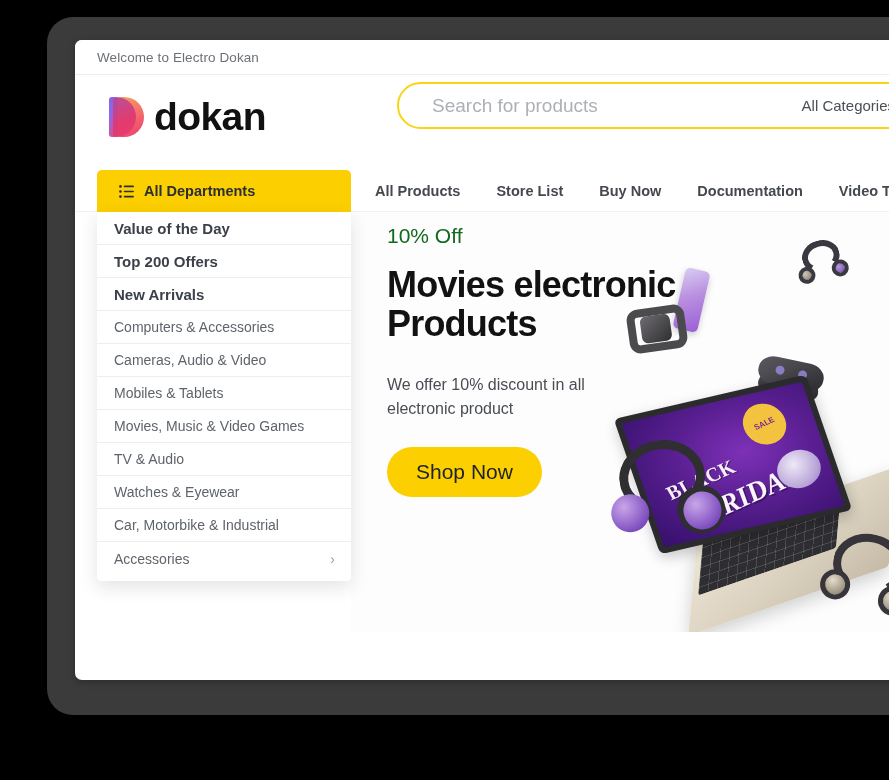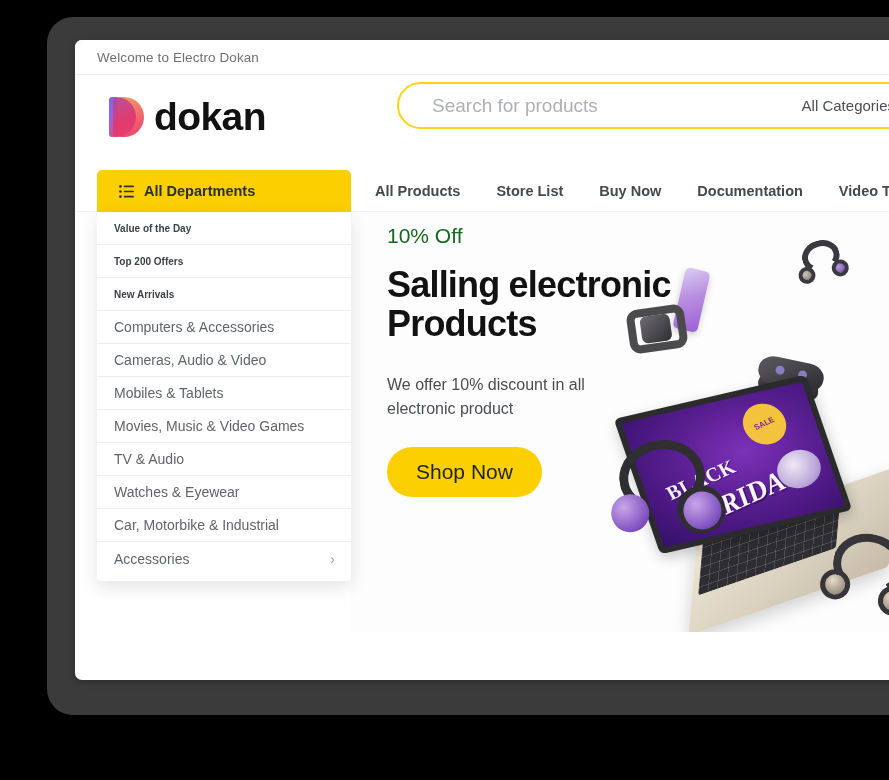--- a/index.html
+++ b/index.html
@@ -198,21 +198,21 @@
     padding: 0 16px 0 17px;
     border-bottom: 1px solid #eceef1;
     font-size: 14px;
     color: #5f646b;
     cursor: pointer;
   }
   .dept-item:last-child { border-bottom: none; }
   .dept-item.strong {
     font-weight: 700;
     color: #3b4049;
-    font-size: 10px;
+    font-size: 15px;
   }
   .dept-arrow {
     position: absolute;
     right: 16px;
     color: #9aa0a7;
     font-size: 14px;
     line-height: 1;
   }
 
   
@@ -597,21 +597,21 @@
         <div class="art-obj" id="art-headphones-br">
           <div class="hp2-band"></div>
           <div class="hp2-cup l"></div>
           <div class="hp2-cup r"></div>
         </div>
 
       </div>
 
       <div id="hero-copy">
         <div id="hero-discount">10% Off</div>
-        <div id="hero-title">Salling electronic Products</div>
+        <div id="hero-title">Movies electronic Products</div>
         <div id="hero-sub">We offer 10% discount in all electronic product</div>
         <button id="shop-now">Shop Now</button>
       </div>
     </div>
 
     <div id="dept-panel">
       <div class="dept-item strong">
         <span>Value of the Day</span>
       </div>
       <div class="dept-item strong">

